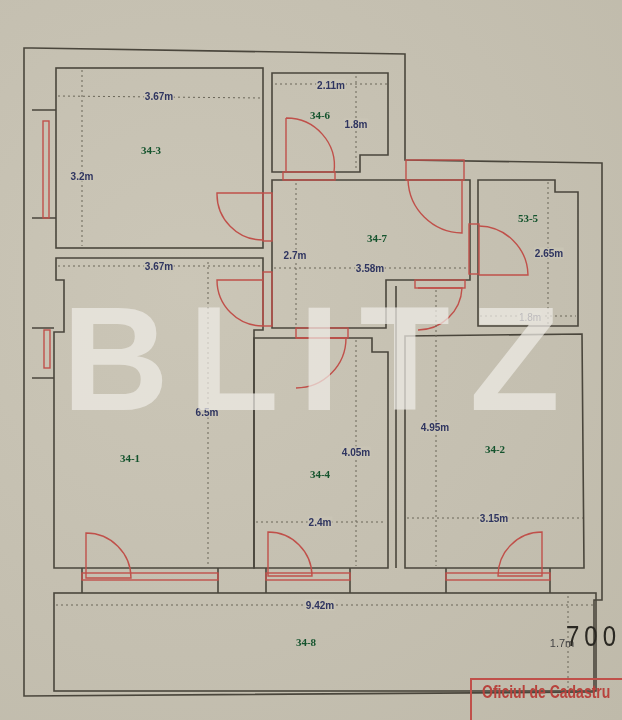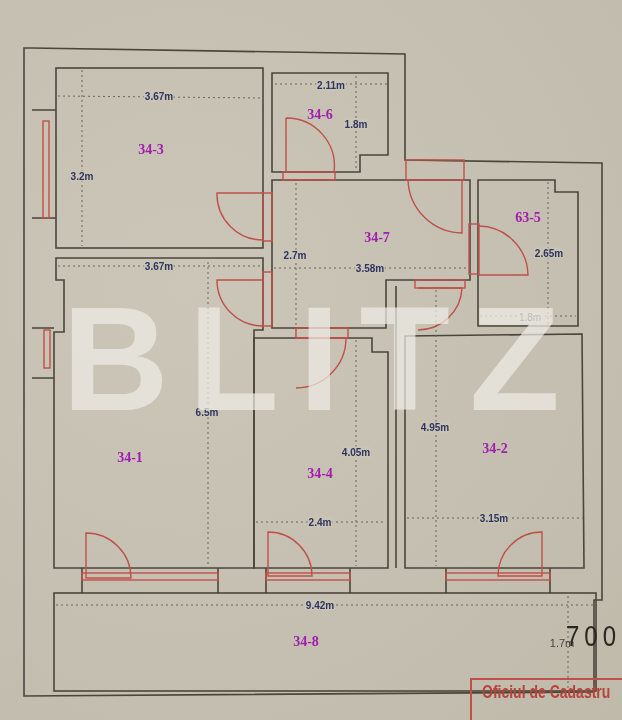--- a/index.html
+++ b/index.html
@@ -9,21 +9,21 @@
     font-family: "Liberation Serif", serif;
     position: relative;
   }
   .paper {
     position: absolute; left: 0; top: 0; width: 622px; height: 720px;
     background: radial-gradient(ellipse at 30% 40%, #cbc6b7 0%, #c4bfb0 60%, #bfbaaa 100%);
   }
   svg.plan { position: absolute; left: 0; top: 0; }
   .room-label {
     position: absolute; font-family: "Liberation Serif", serif; font-weight: bold;
-    font-size: 14px; color: #a21caf; transform: translate(-50%, -50%); white-space: nowrap;
+    font-size: 11px; color: #14532d; transform: translate(-50%, -50%); white-space: nowrap;
   }
   .dim {
     position: absolute; font-family: "Liberation Sans", sans-serif; font-weight: bold;
     font-size: 10px; color: #2f3560; transform: translate(-50%, -50%); white-space: nowrap;
     background: rgba(201,196,181,0.9); padding: 0 1px;
   }
   .dim.small { font-size: 11px; color: #444; font-weight: normal; background: transparent; }
   .watermark {
     position: absolute; left: 62px; top: 305px; width: 498px; height: 108px;
     display: flex; justify-content: space-between; align-items: center;
@@ -123,21 +123,21 @@
     <line x1="407" y1="518" x2="583" y2="518"></line>
     <line x1="436" y1="290" x2="436" y2="566"></line>
     <line x1="56" y1="605" x2="594" y2="605"></line>
     <line x1="568" y1="596" x2="568" y2="690"></line>
   </g>
 </svg>
 
 <div class="room-label" style="left:151px;top:150px;">34-3</div>
 <div class="room-label" style="left:320px;top:115px;">34-6</div>
 <div class="room-label" style="left:377px;top:238px;">34-7</div>
-<div class="room-label" style="left:528px;top:218px;">63-5</div>
+<div class="room-label" style="left:528px;top:218px;">53-5</div>
 <div class="room-label" style="left:130px;top:458px;">34-1</div>
 <div class="room-label" style="left:320px;top:474px;">34-4</div>
 <div class="room-label" style="left:495px;top:449px;text-align:right;">34-2</div>
 <div class="room-label" style="left:306px;top:642px;">34-8</div>
 
 <div class="dim" style="left:159px;top:96px;">3.67m</div>
 <div class="dim" style="left:82px;top:176px;">3.2m</div>
 <div class="dim" style="left:331px;top:85px;">2.11m</div>
 <div class="dim" style="left:356px;top:124px;">1.8m</div>
 <div class="dim" style="left:295px;top:255px;">2.7m</div>

